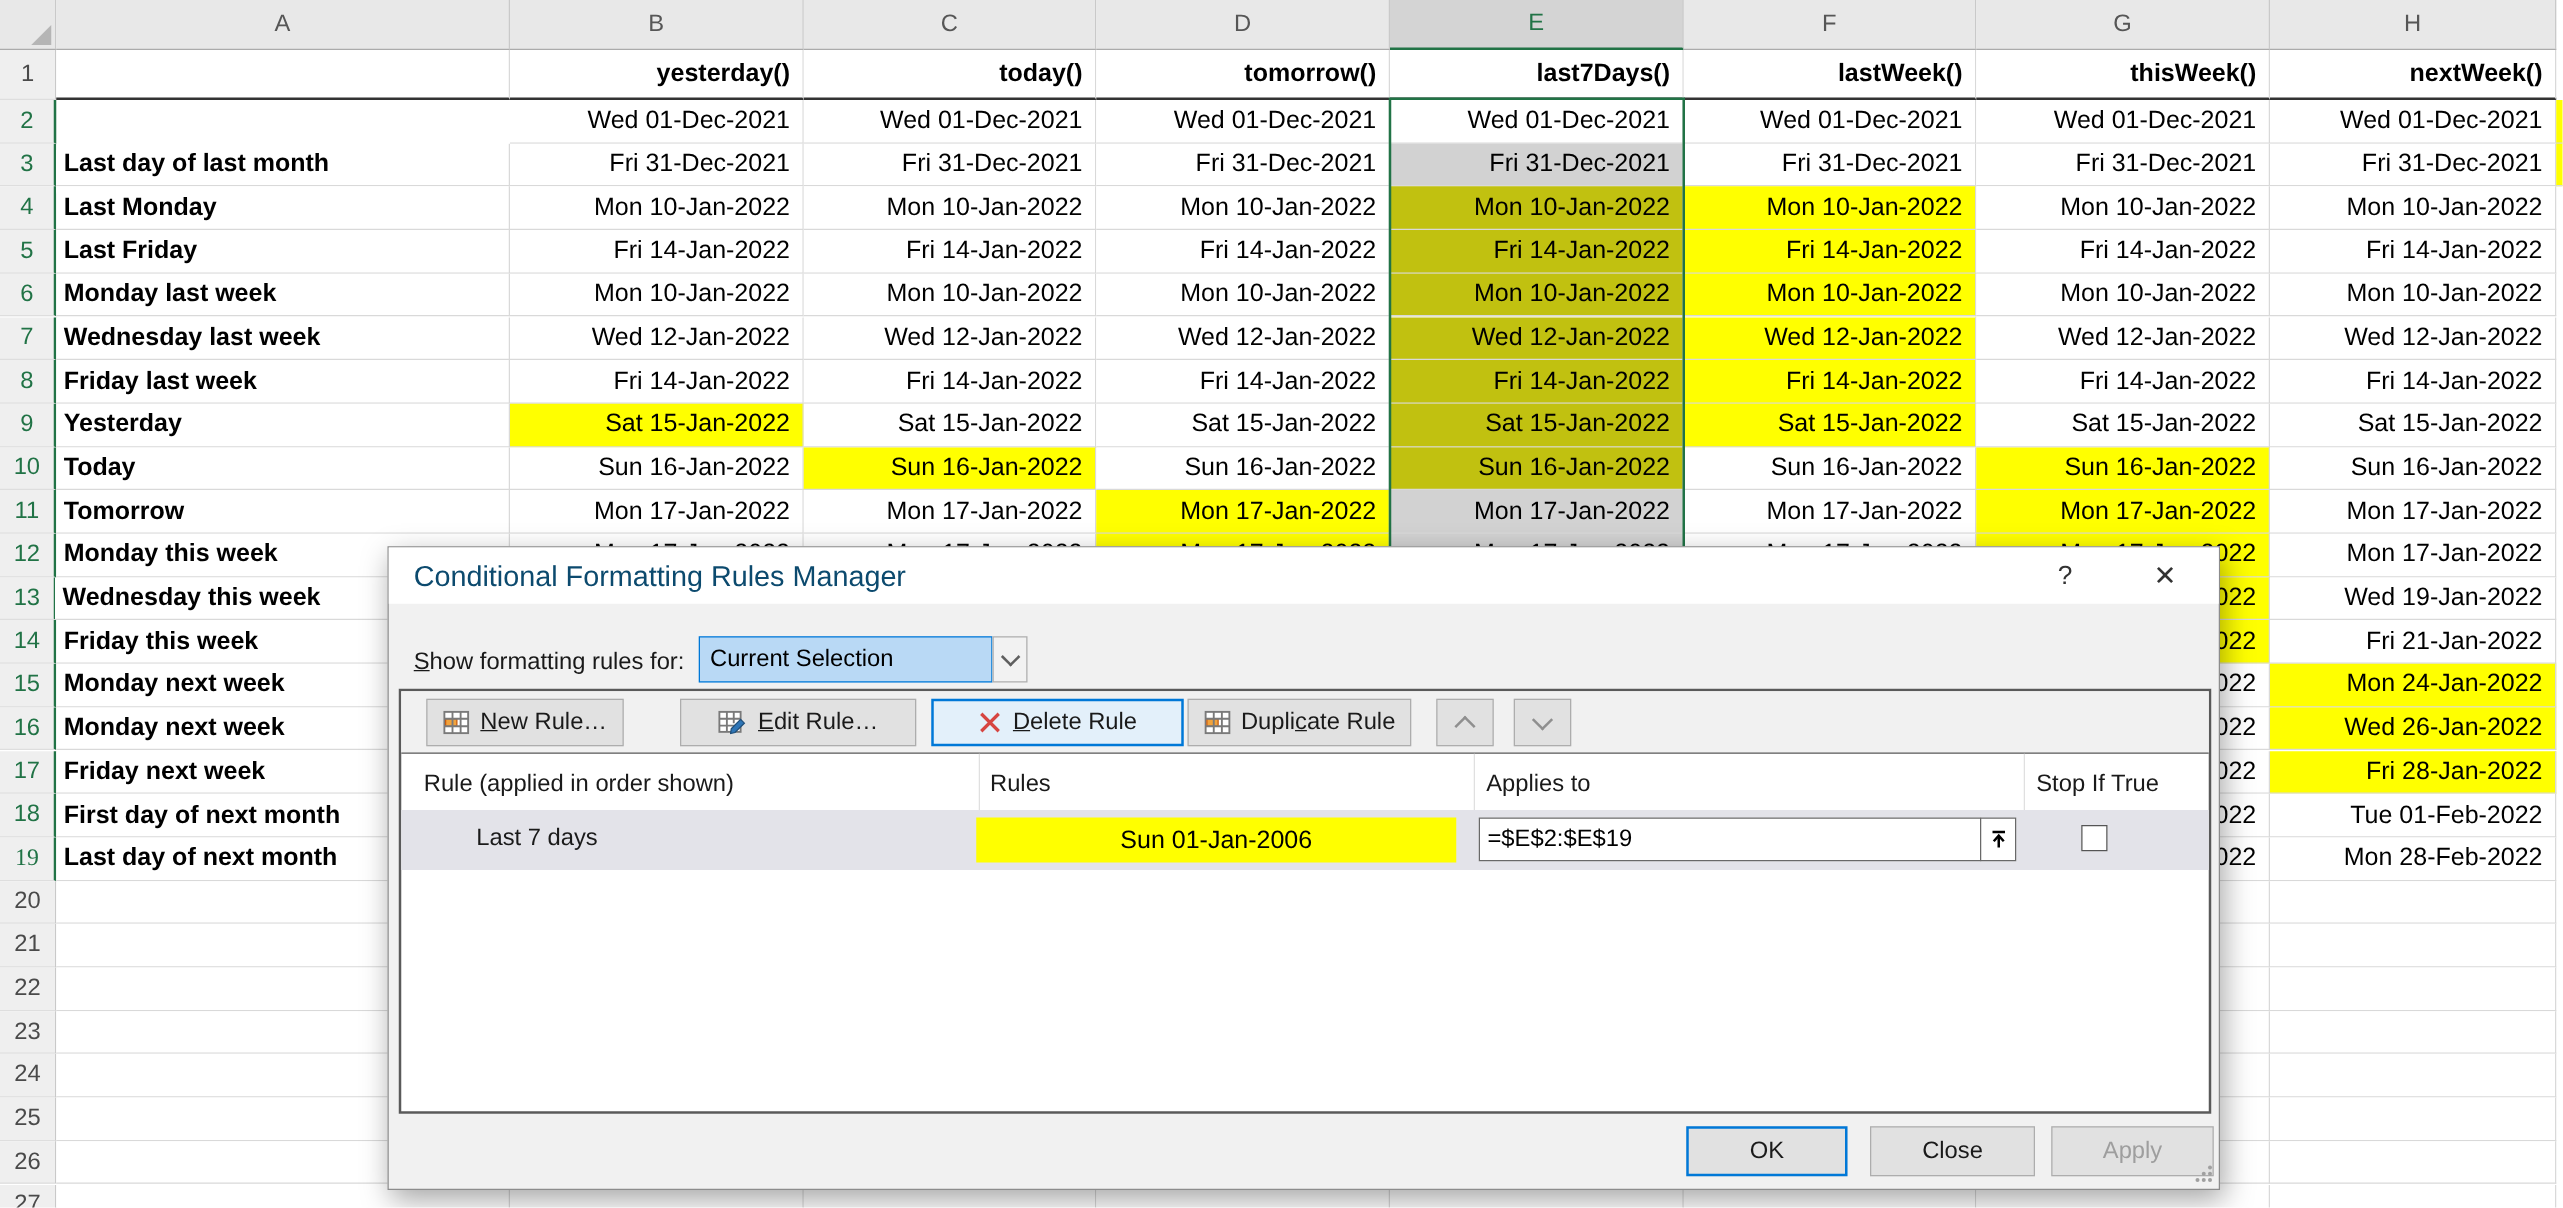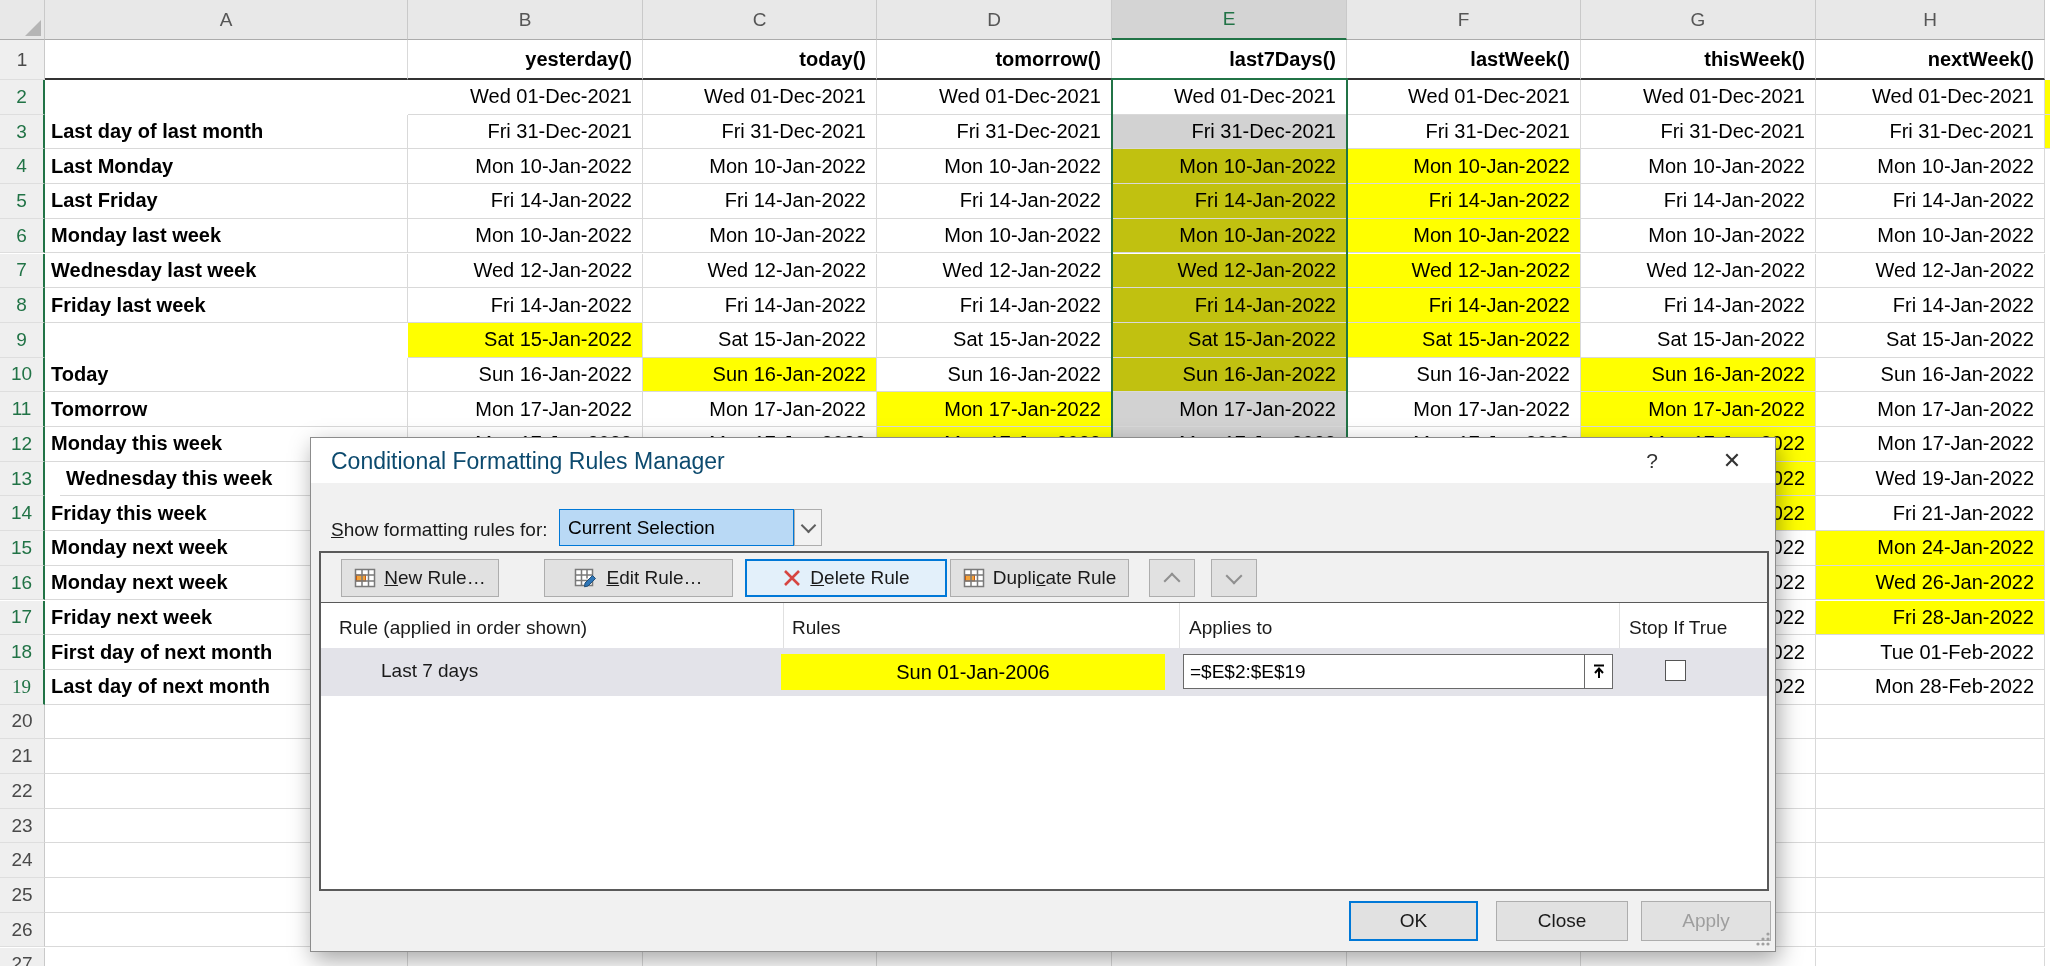--- a/index.html
+++ b/index.html
@@ -198,20 +198,21 @@
     <div class="cell date" style="left: 1581px; top: 253.5px; width: 235px; height: 34.7px;">Wed 12-Jan-2022</div>
     <div class="cell date" style="left: 1816px; top: 253.5px; width: 229px; height: 34.7px;">Wed 12-Jan-2022</div>
     <div class="cell labelcell" style="left: 45px; top: 288.2px; width: 363px; height: 34.7px;">Friday last week</div>
     <div class="cell date" style="left: 408px; top: 288.2px; width: 235px; height: 34.7px;">Fri 14-Jan-2022</div>
     <div class="cell date" style="left: 643px; top: 288.2px; width: 234px; height: 34.7px;">Fri 14-Jan-2022</div>
     <div class="cell date" style="left: 877px; top: 288.2px; width: 235px; height: 34.7px;">Fri 14-Jan-2022</div>
     <div class="cell date" style="left: 1112px; top: 288.2px; width: 235px; height: 34.7px; background: rgb(193, 193, 16);">Fri 14-Jan-2022</div>
     <div class="cell date" style="left: 1347px; top: 288.2px; width: 234px; height: 34.7px; background: rgb(255, 255, 0);">Fri 14-Jan-2022</div>
     <div class="cell date" style="left: 1581px; top: 288.2px; width: 235px; height: 34.7px;">Fri 14-Jan-2022</div>
     <div class="cell date" style="left: 1816px; top: 288.2px; width: 229px; height: 34.7px;">Fri 14-Jan-2022</div>
+    <div class="cell labelcell" style="left: 45px; top: 322.9px; width: 363px; height: 34.7px;">Yesterday</div>
     <div class="cell date" style="left: 408px; top: 322.9px; width: 235px; height: 34.7px; background: rgb(255, 255, 0);">Sat 15-Jan-2022</div>
     <div class="cell date" style="left: 643px; top: 322.9px; width: 234px; height: 34.7px;">Sat 15-Jan-2022</div>
     <div class="cell date" style="left: 877px; top: 322.9px; width: 235px; height: 34.7px;">Sat 15-Jan-2022</div>
     <div class="cell date" style="left: 1112px; top: 322.9px; width: 235px; height: 34.7px; background: rgb(193, 193, 16);">Sat 15-Jan-2022</div>
     <div class="cell date" style="left: 1347px; top: 322.9px; width: 234px; height: 34.7px; background: rgb(255, 255, 0);">Sat 15-Jan-2022</div>
     <div class="cell date" style="left: 1581px; top: 322.9px; width: 235px; height: 34.7px;">Sat 15-Jan-2022</div>
     <div class="cell date" style="left: 1816px; top: 322.9px; width: 229px; height: 34.7px;">Sat 15-Jan-2022</div>
     <div class="cell labelcell" style="left: 45px; top: 357.6px; width: 363px; height: 34.7px;">Today</div>
     <div class="cell date" style="left: 408px; top: 357.6px; width: 235px; height: 34.7px;">Sun 16-Jan-2022</div>
     <div class="cell date" style="left: 643px; top: 357.6px; width: 234px; height: 34.7px; background: rgb(255, 255, 0);">Sun 16-Jan-2022</div>
@@ -229,21 +230,21 @@
     <div class="cell date" style="left: 1581px; top: 392.3px; width: 235px; height: 34.7px; background: rgb(255, 255, 0);">Mon 17-Jan-2022</div>
     <div class="cell date" style="left: 1816px; top: 392.3px; width: 229px; height: 34.7px;">Mon 17-Jan-2022</div>
     <div class="cell labelcell" style="left: 45px; top: 427px; width: 363px; height: 34.7px;">Monday this week</div>
     <div class="cell date" style="left: 408px; top: 427px; width: 235px; height: 34.7px;">Mon 17-Jan-2022</div>
     <div class="cell date" style="left: 643px; top: 427px; width: 234px; height: 34.7px;">Mon 17-Jan-2022</div>
     <div class="cell date" style="left: 877px; top: 427px; width: 235px; height: 34.7px; background: rgb(255, 255, 0);">Mon 17-Jan-2022</div>
     <div class="cell date" style="left: 1112px; top: 427px; width: 235px; height: 34.7px; background: rgb(210, 210, 210);">Mon 17-Jan-2022</div>
     <div class="cell date" style="left: 1347px; top: 427px; width: 234px; height: 34.7px;">Mon 17-Jan-2022</div>
     <div class="cell date" style="left: 1581px; top: 427px; width: 235px; height: 34.7px; background: rgb(255, 255, 0);">Mon 17-Jan-2022</div>
     <div class="cell date" style="left: 1816px; top: 427px; width: 229px; height: 34.7px;">Mon 17-Jan-2022</div>
-    <div class="cell labelcell" style="left: 60px; top: 461.7px; width: 363px; height: 34.7px;">Wednesday this week</div>
+    <div class="cell labelcell" style="left: 44px; top: 461.7px; width: 363px; height: 34.7px;">Wednesday this week</div>
     <div class="cell date" style="left: 408px; top: 461.7px; width: 235px; height: 34.7px;">Wed 19-Jan-2022</div>
     <div class="cell date" style="left: 643px; top: 461.7px; width: 234px; height: 34.7px;">Wed 19-Jan-2022</div>
     <div class="cell date" style="left: 877px; top: 461.7px; width: 235px; height: 34.7px;">Wed 19-Jan-2022</div>
     <div class="cell date" style="left: 1112px; top: 461.7px; width: 235px; height: 34.7px; background: rgb(210, 210, 210);">Wed 19-Jan-2022</div>
     <div class="cell date" style="left: 1347px; top: 461.7px; width: 234px; height: 34.7px;">Wed 19-Jan-2022</div>
     <div class="cell date" style="left: 1581px; top: 461.7px; width: 235px; height: 34.7px; background: rgb(255, 255, 0);">Wed 19-Jan-2022</div>
     <div class="cell date" style="left: 1816px; top: 461.7px; width: 229px; height: 34.7px;">Wed 19-Jan-2022</div>
     <div class="cell labelcell" style="left: 45px; top: 496.4px; width: 363px; height: 34.7px;">Friday this week</div>
     <div class="cell date" style="left: 408px; top: 496.4px; width: 235px; height: 34.7px;">Fri 21-Jan-2022</div>
     <div class="cell date" style="left: 643px; top: 496.4px; width: 234px; height: 34.7px;">Fri 21-Jan-2022</div>

